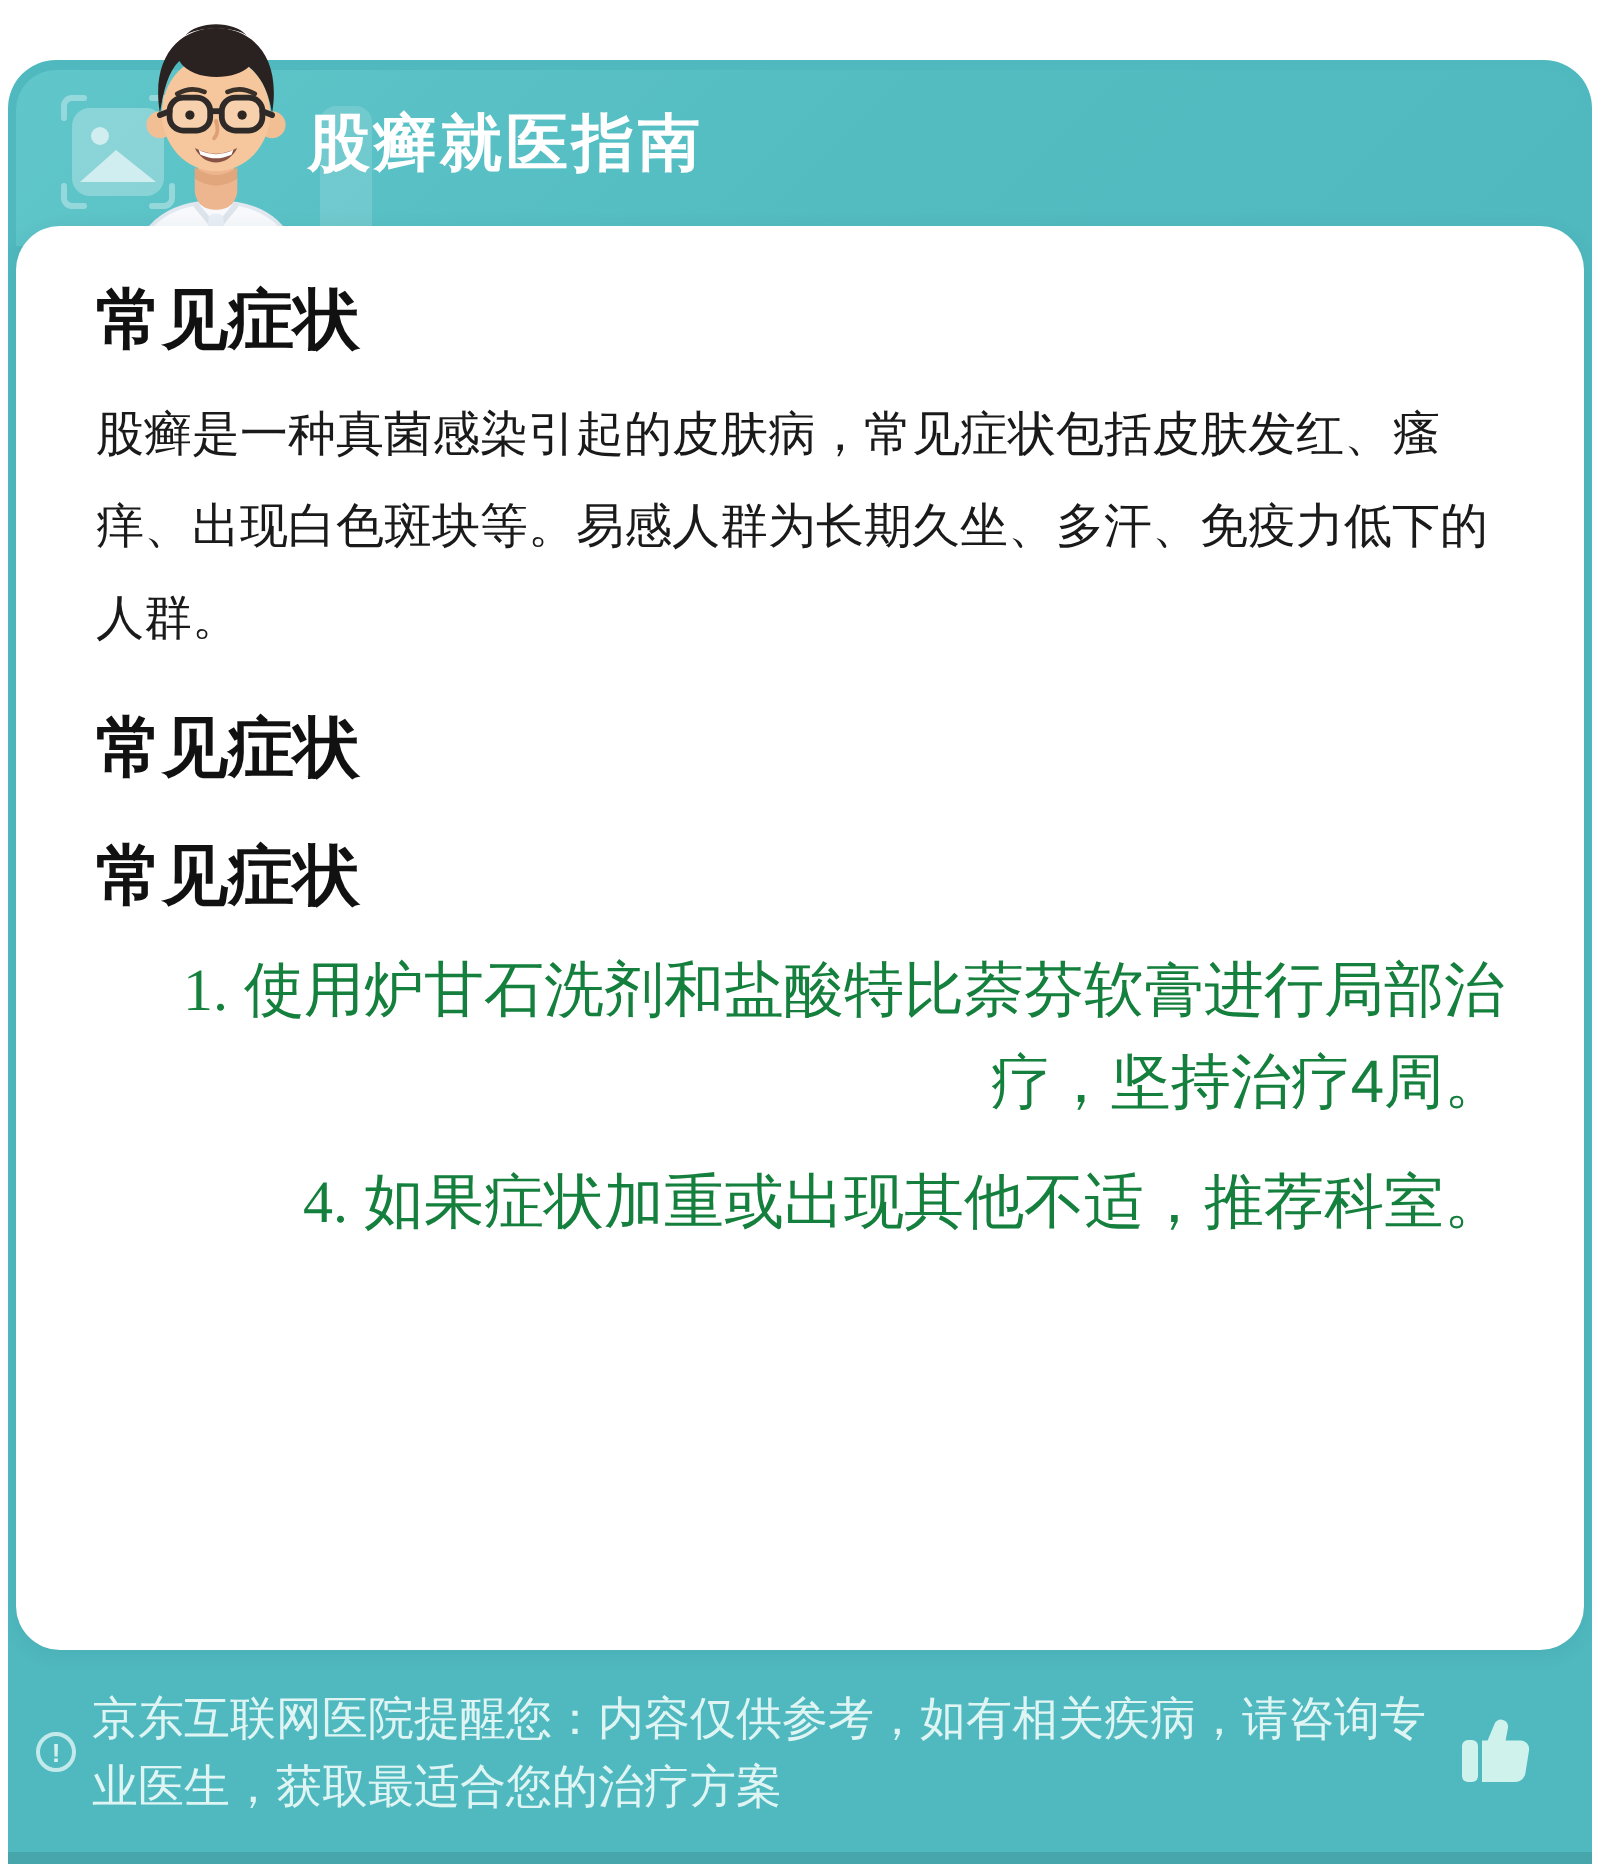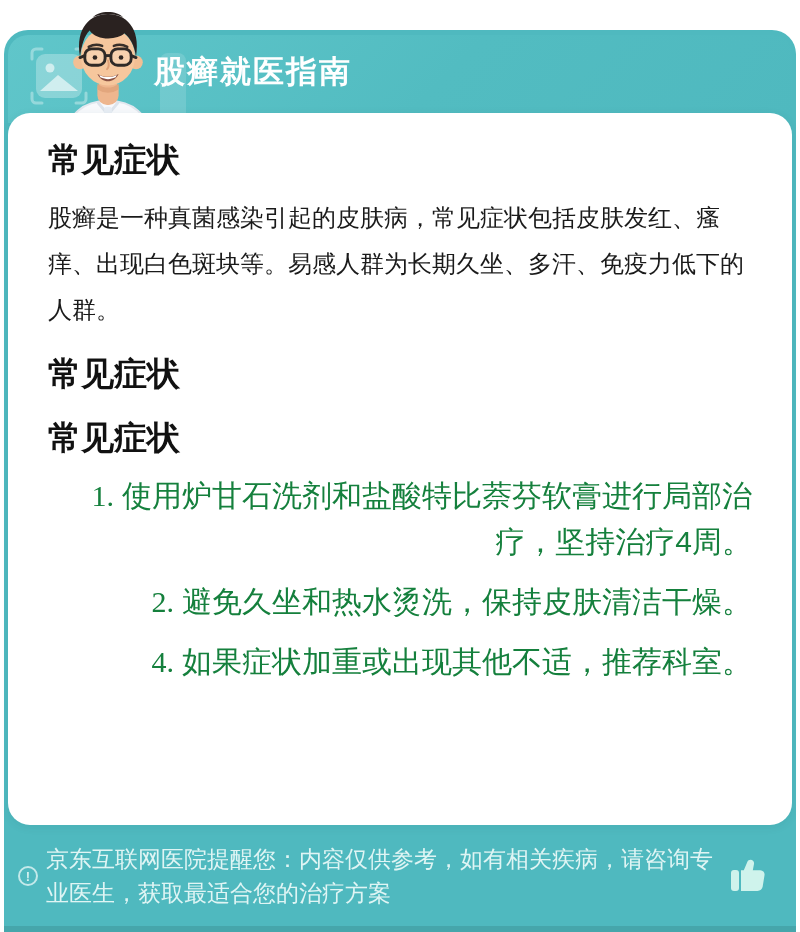--- a/index.html
+++ b/index.html
@@ -174,21 +174,20 @@
   </svg>
 
   <div class="card">
     <h2>常见症状</h2>
     <p class="body-text">股癣是一种真菌感染引起的皮肤病，常见症状包括皮肤发红、瘙痒、出现白色斑块等。易感人群为长期久坐、多汗、免疫力低下的人群。</p>
 
     <h2>常见症状</h2>
 
     <h2>常见症状</h2>
     <p class="care-item"><span class="item-num">1.</span><span>使用炉甘石洗剂和盐酸特比萘芬软膏进行局部治疗，坚持治疗4周。</span></p>
-    <p class="care-item"><span class="item-num">2.</span><span>避免久坐和热水烫洗，保持皮肤清洁干燥。</span></p>
     <p class="care-item"><span class="item-num">4.</span><span>如果症状加重或出现其他不适，推荐科室。</span></p>
   </div>
 
   <div class="footer">
     <div class="info-icon">!</div>
     <div class="disclaimer">京东互联网医院提醒您：内容仅供参考，如有相关疾病，请咨询专业医生，获取最适合您的治疗方案</div>
     <svg class="thumb-button" viewBox="0 0 44 44">
       <rect x="5" y="16" width="8" height="21" rx="3" fill="#CFF3EC"></rect>
       <path d="M15 37 h16.5 c2.6 0 4.8 -1.9 5.2 -4.4 l1.8 -11.4 a4.2 4.2 0 0 0 -4.1 -4.9 h-7.6 l1.2 -6.4 a3.6 3.6 0 0 0 -3.5 -4.2 c-1.4 0 -2.7 0.9 -3.2 2.2 l-3.5 8.4 h-2.8 Z" fill="#CFF3EC"></path>
     </svg>

